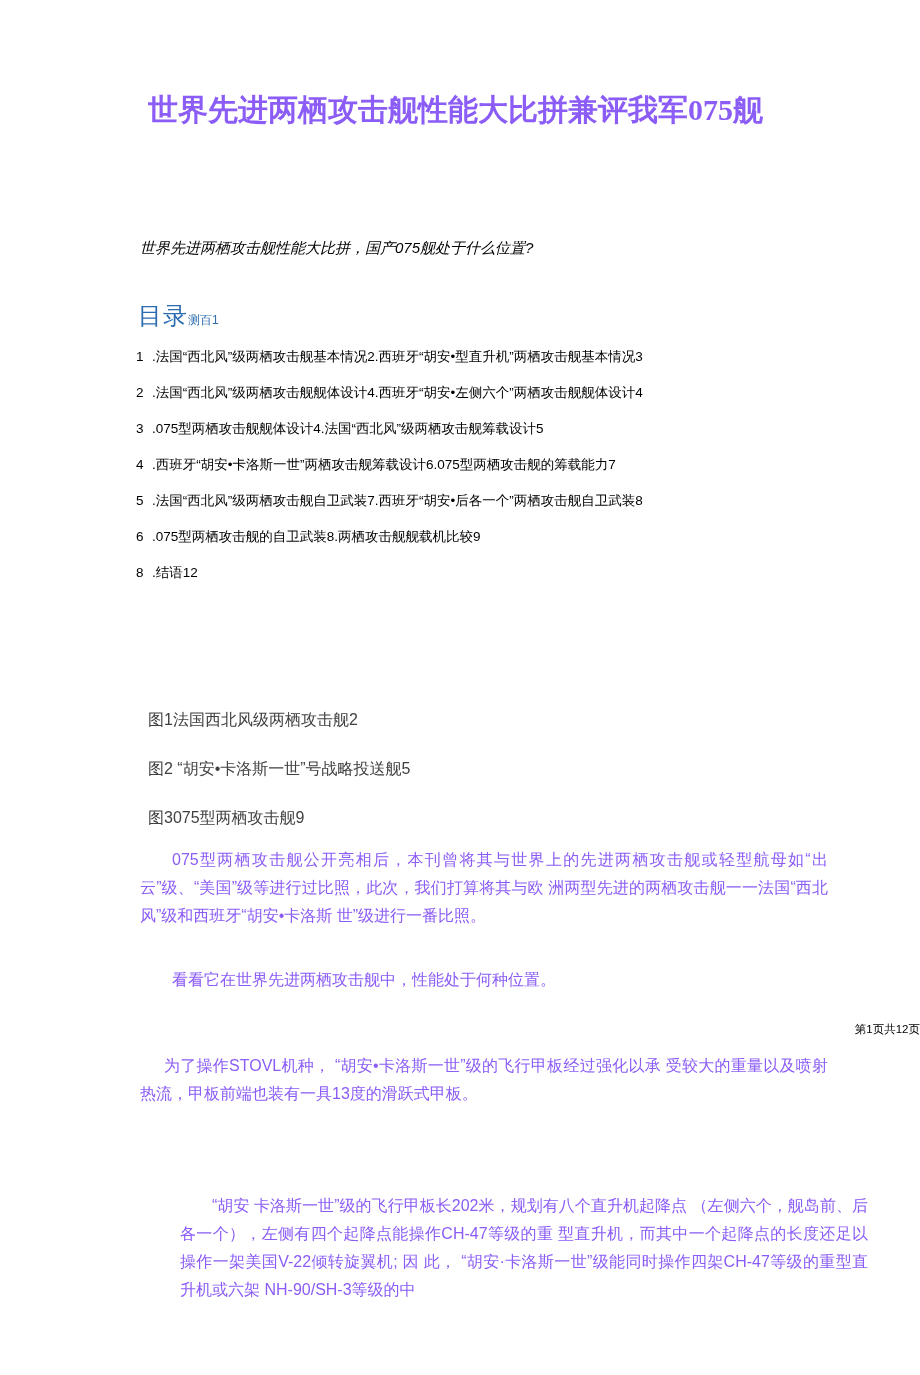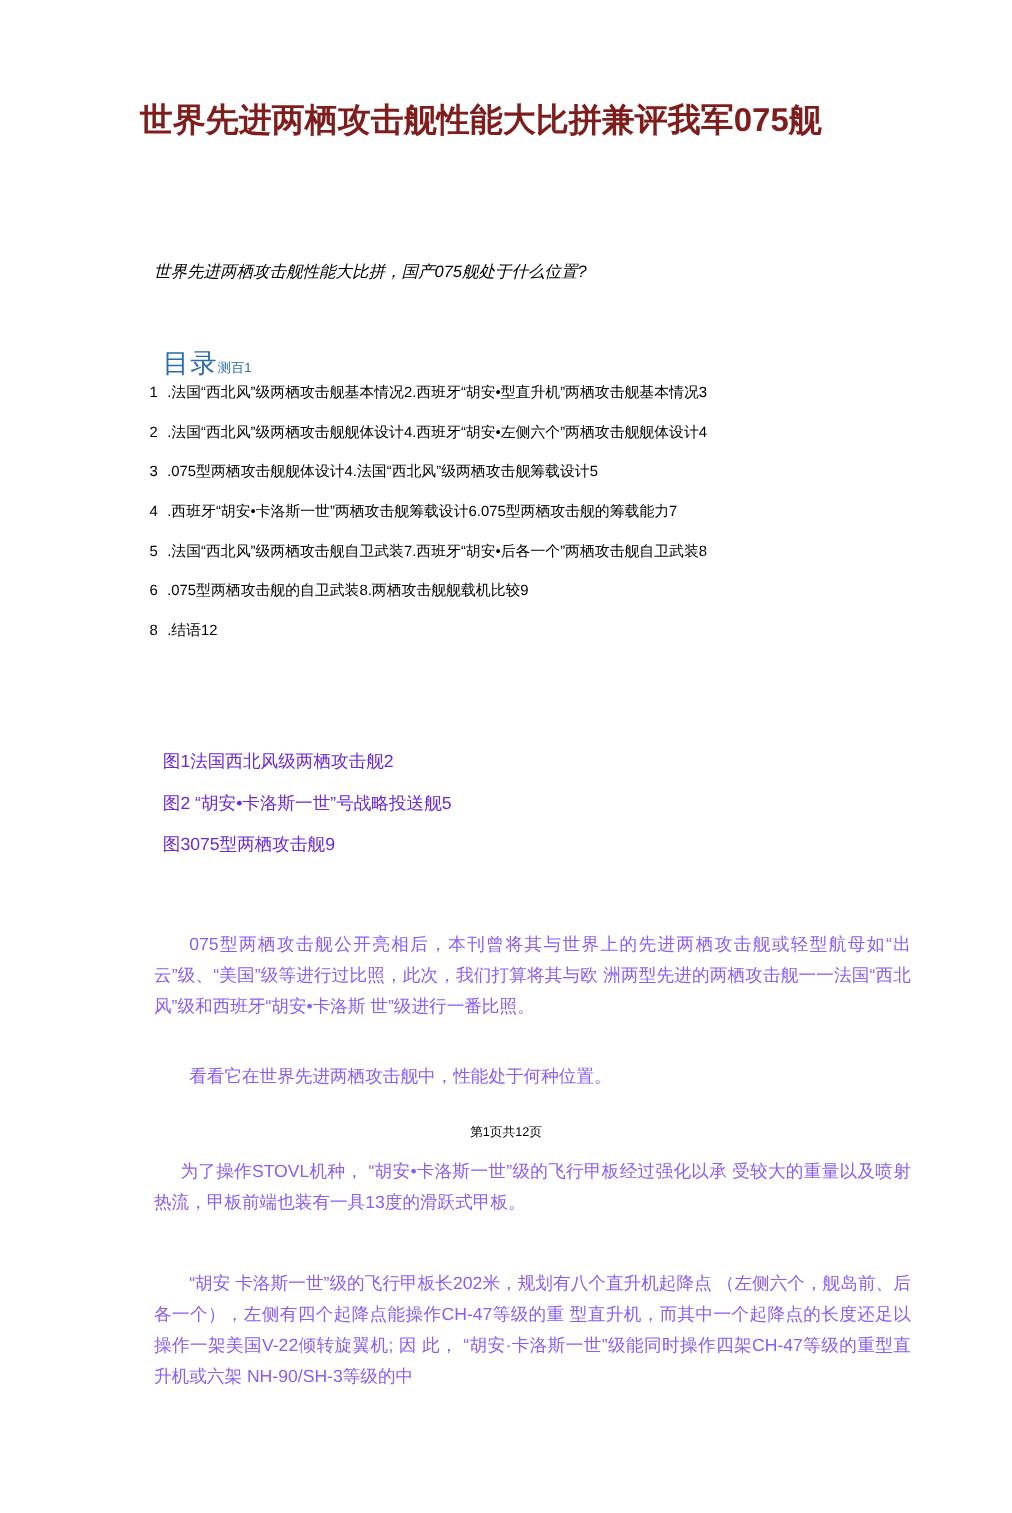--- a/index.html
+++ b/index.html
@@ -17,49 +17,48 @@
   }
   .page {
     position: relative;
     width: 920px;
     height: 1375px;
     padding: 0;
     box-sizing: border-box;
   }
   .doc-title {
     position: absolute;
-    left: 127px;
+    left: 148px;
     top: 88px;
     width: 700px;
-    font-family: Liberation Sans, sans-serif;
+    font-family: Liberation Serif, serif;
     font-weight: bold;
     font-size: 30px;
     line-height: 44px;
     letter-spacing: 0px;
-    color: #7f1d1d;
+    color: #8b5cf6;
   }
   .subtitle {
     position: absolute;
     left: 140px;
     top: 236px;
     font-size: 15px;
     line-height: 24px;
     color: #000;
     font-family: "Liberation Sans", sans-serif;
     font-style: italic;
   }
   .toc-heading {
     position: absolute;
     left: 138px;
-    top: 314px;
+    top: 300px;
     font-size: 24px;
     color: #2b6cb0;
     font-family: Liberation Sans, sans-serif;
     letter-spacing: 1px;
-    margin-left: 10px;
   }
   .toc-heading .small {
     font-size: 12px;
     color: #2b6cb0;
     letter-spacing: 0;
   }
   .toc-list {
     position: absolute;
     left: 136px;
     top: 348px;
@@ -81,47 +80,48 @@
     position: absolute;
     left: 140px;
     top: 682px;
     width: 700px;
   }
   .fig-item {
     font-size: 16px;
     line-height: 22px;
     margin-bottom: 16px;
     padding-left: 8px;
-    color: #6d28d9;
+    color: #404040;
     font-family: "Liberation Sans", sans-serif;
+    margin-top: 27px;
   }
   .body-para {
     position: absolute;
     width: 688px;
     left: 140px;
     font-size: 16px;
     line-height: 28px;
     text-align: justify;
     color: #8b5cf6;
     font-family: "Liberation Sans", sans-serif;
   }
   #para1 { top: 846px; text-indent: 32px; }
   #para2 { top: 966px; text-indent: 32px; }
   .page-footer {
     position: absolute;
     left: 0;
     right: 0;
     top: 1022px;
-    text-align: center;
+    text-align: right;
     font-size: 11.5px;
     color: #000;
     font-family: "Liberation Sans", sans-serif;
   }
   #para3 { top: 1052px; text-indent: 24px; }
-  #para4 { top: 1154px; text-indent: 32px; }
+  #para4 { top: 1192px; text-indent: 32px; margin-left: 40px; }
 </style>
 </head>
 <body>
 
 <div class="page">
 
   <div class="doc-title">世界先进两栖攻击舰性能大比拼兼评我军075舰</div>
 
   <div class="subtitle">世界先进两栖攻击舰性能大比拼，国产075舰处于什么位置?</div>
 

